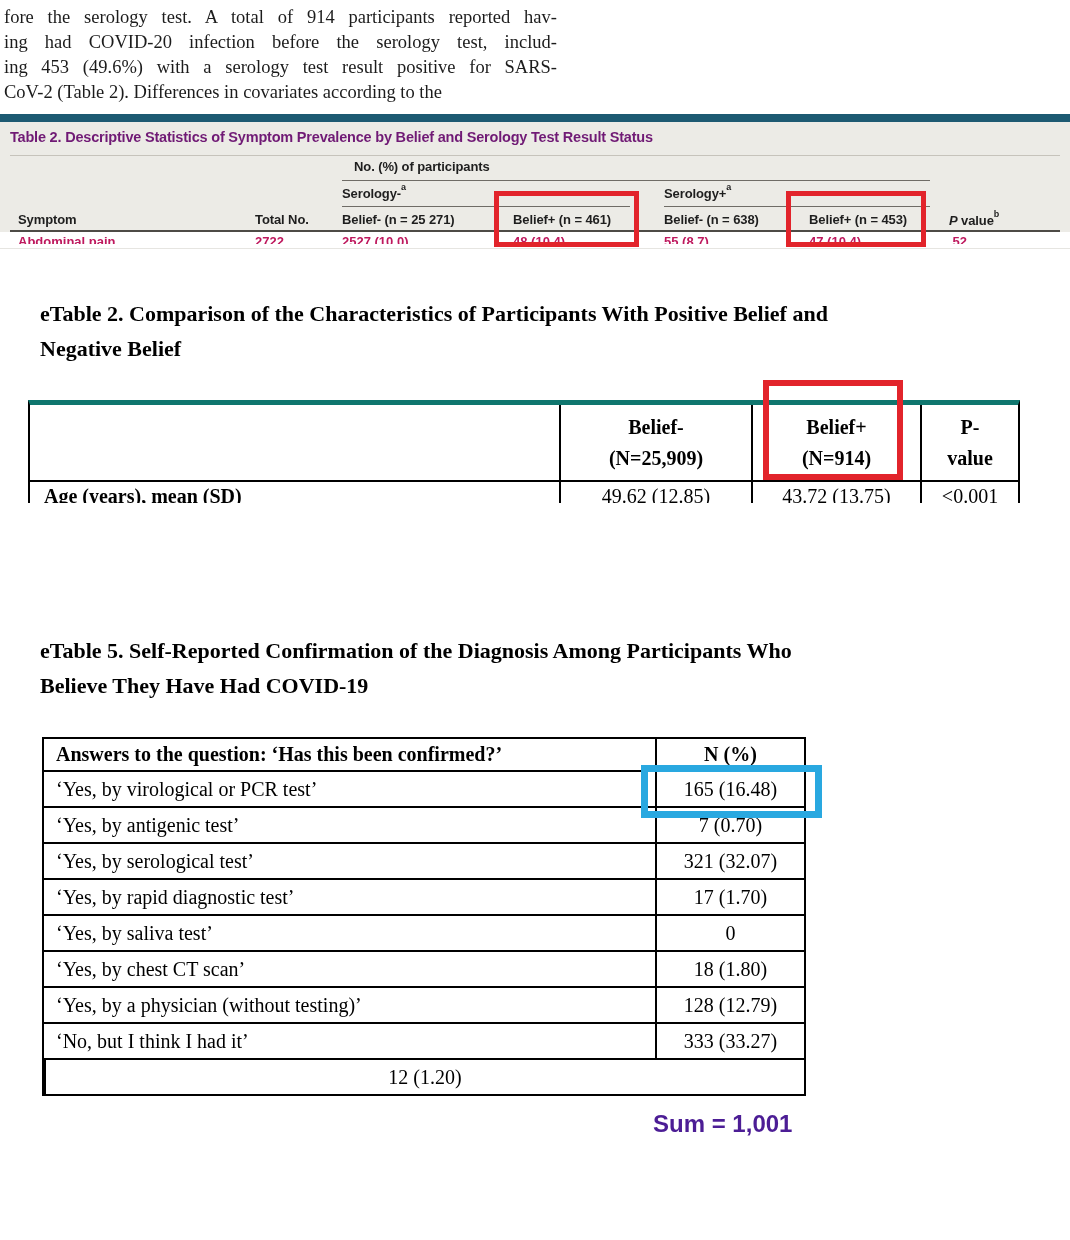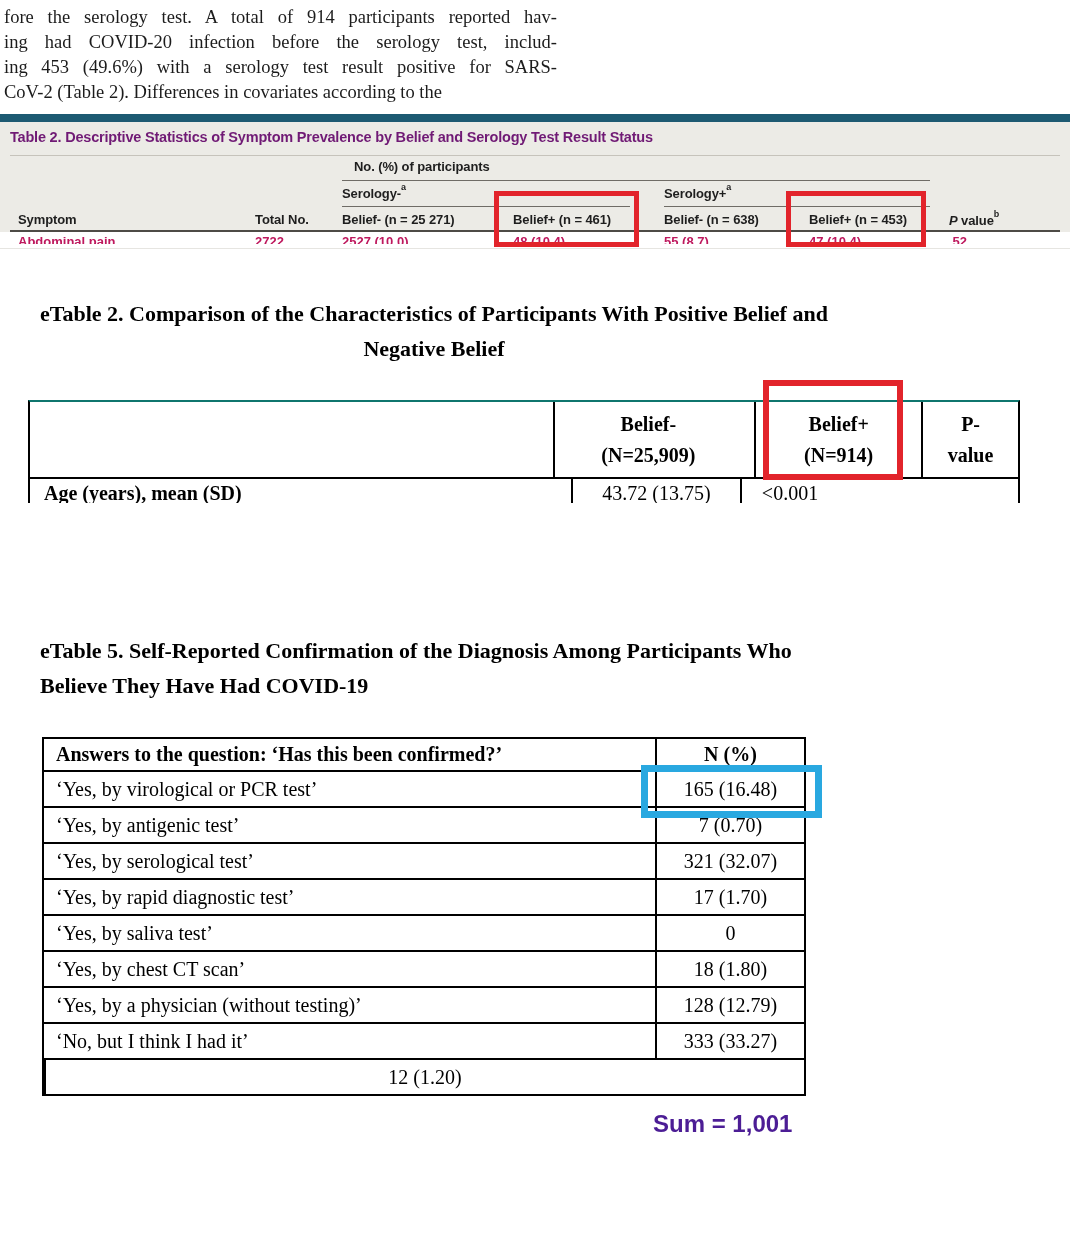--- a/index.html
+++ b/index.html
@@ -24,28 +24,28 @@
   .t2-cliprow span{position:absolute;top:0;font-size:13px;font-weight:700;color:#be185d;white-space:nowrap;}
   .cut-line{position:absolute;left:0;top:248px;width:1070px;height:1px;background:#e6e5e1;}
   
   .redbox{position:absolute;border:5px solid #E2242B;box-sizing:border-box;background:transparent;}
   .bluebox{position:absolute;border:7px solid #29A8E0;box-sizing:border-box;background:transparent;}
   
   .stitle{position:absolute;font-family:"Liberation Serif","DejaVu Serif",serif;
           font-size:22px;font-weight:700;color:#000;line-height:35px;white-space:nowrap;}
   .et2{position:absolute;left:28px;top:400px;width:992px;height:103px;overflow:hidden;
        font-family:"Liberation Serif","DejaVu Serif",serif;color:#000;box-sizing:border-box;
-       border-top:2px solid #0f766e;border-left:2px solid #000;border-right:2px solid #000;}
+       border-top:5px solid #0f766e;border-left:2px solid #000;border-right:2px solid #000;}
   .et2-hrow{display:flex;height:75px;border-bottom:2px solid #000;}
   .et2-hcell{display:flex;flex-direction:column;justify-content:center;align-items:center;
              font-size:20px;font-weight:700;line-height:31px;box-sizing:border-box;}
   .et2-row{display:flex;height:28px;}
   .et2-cell{font-size:20px;line-height:29px;box-sizing:border-box;overflow:hidden;}
   .bl{border-left:2px solid #000;}
-  .w1{width:529px;} .w2{width:192px;} .w3{width:169px;margin-left:12px;} .w4{width:98px;}
+  .w1{width:529px;} .w2{width:192px;} .w3{width:169px;} .w4{width:98px;}
   .lab{font-weight:700;padding-left:14px;text-align:left;}
   .ctr{text-align:center;}
   .et5{position:absolute;left:42px;top:737px;width:764px;box-sizing:border-box;
        border:2px solid #000;font-family:"Liberation Serif","DejaVu Serif",serif;color:#000;}
   .et5-row{display:flex;height:34px;border-top:2px solid #000;}
   .et5-row.first{border-top:none;height:31px;}
   .et5-c1{width:611px;box-sizing:border-box;padding-left:12px;display:flex;align-items:center;font-size:20px;}
   .et5-c2{flex:1;border-left:2px solid #000;display:flex;align-items:center;justify-content:center;font-size:20px;}
   .et5-row.first .et5-c1,.et5-row.first .et5-c2{font-weight:700;}
   .sum{position:absolute;left:653px;top:1110px;font-family:"Liberation Sans",sans-serif;
@@ -90,21 +90,21 @@
     <span style="left:513px;">48 (10.4)</span>
     <span style="left:664px;">55 (8.7)</span>
     <span style="left:809px;">47 (10.4)</span>
     <span style="left:949px;">.52</span>
   </div>
   <div class="cut-line"></div>
 
   <div class="redbox" style="left:494px;top:191px;width:145px;height:56px;"></div>
   <div class="redbox" style="left:786px;top:191px;width:140px;height:56px;"></div>
 
-  <div class="stitle" style="left:40px;top:296px;text-align:center;">
+  <div class="stitle" style="left:40px;top:296px;">
     <div>eTable 2. Comparison of the Characteristics of Participants With Positive Belief and</div>
     <div>Negative Belief</div>
   </div>
 
   <div class="et2">
     <div class="et2-hrow">
       <div class="et2-hcell w1"></div>
       <div class="et2-hcell w2 bl">
         <div>Belief-</div>
         <div>(N=25,909)</div>
@@ -113,20 +113,21 @@
         <div>Belief+</div>
         <div>(N=914)</div>
       </div>
       <div class="et2-hcell w4 bl">
         <div>P-</div>
         <div>value</div>
       </div>
     </div>
     <div class="et2-row">
       <div class="et2-cell w1 lab">Age (years), mean (SD)</div>
+      <div class="et2-cell w2 bl ctr">49.62 (12.85)</div>
       <div class="et2-cell w3 bl ctr">43.72 (13.75)</div>
       <div class="et2-cell w4 bl ctr">&lt;0.001</div>
     </div>
   </div>
   <div class="redbox" style="left:763px;top:380px;width:140px;height:100px;border-width:6px;"></div>
 
   <div class="stitle" style="left:40px;top:633px;">
     <div>eTable 5. Self-Reported Confirmation of the Diagnosis Among Participants Who</div>
     <div>Believe They Have Had COVID-19</div>
   </div>

